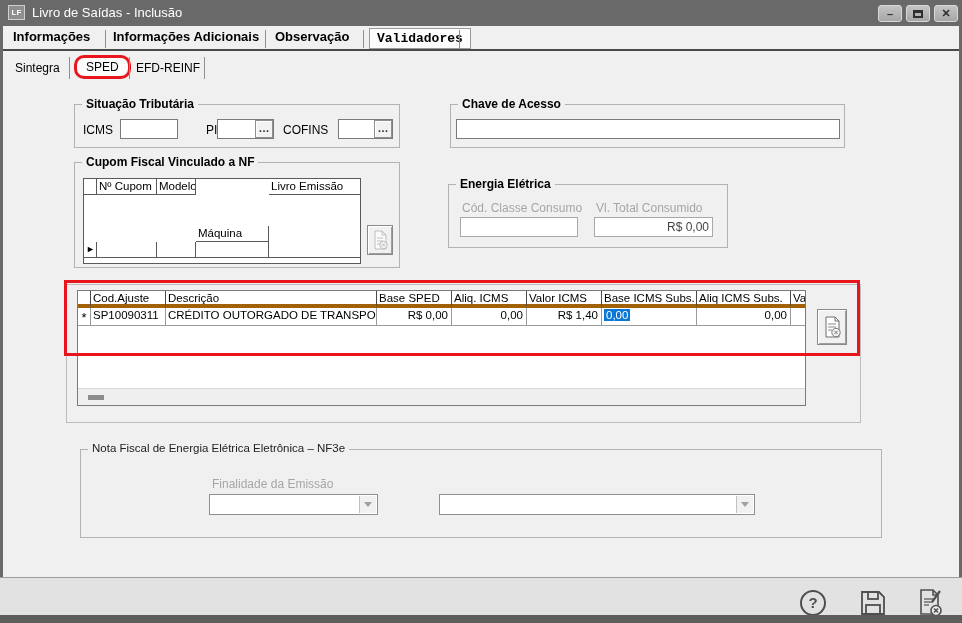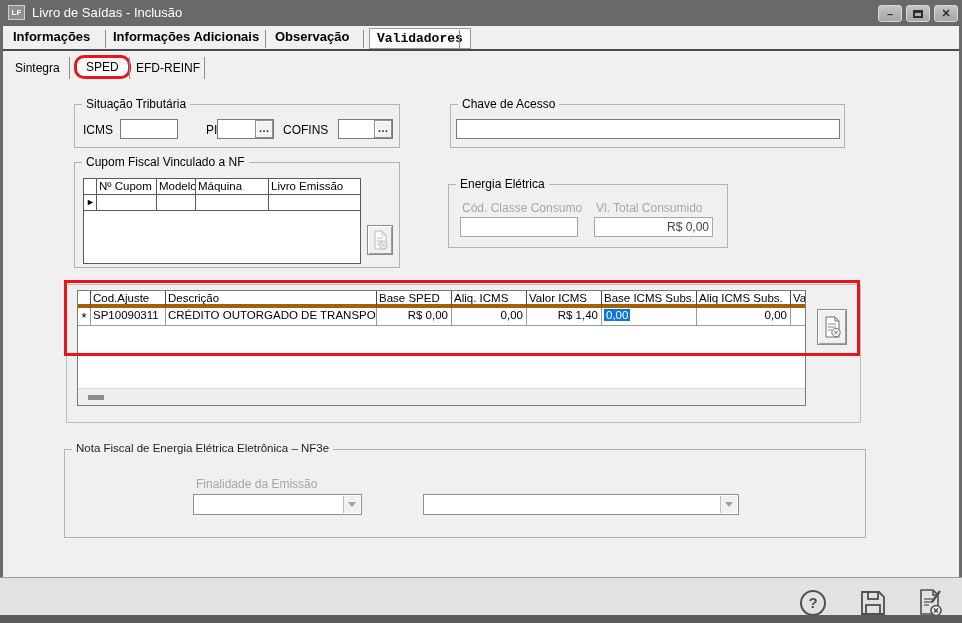--- a/index.html
+++ b/index.html
@@ -25,21 +25,21 @@
   .tabbar { left:3px; top:27px; width:956px; height:24px; border-bottom:2px solid #4a4a4a; }
   .tab { position:absolute; top:2px; font-size:13px; font-weight:bold; color:#000; white-space:nowrap; }
   .tab.active { background:#fcfcfc; border:1px solid #9a9a9a; padding:2px 7px; top:1px; }
   .vsep { position:absolute; width:1px; background:#8f8f8f; }
   .subtabbar { left:3px; top:53px; width:956px; height:30px; }
   .subtab { position:absolute; font-size:12px; color:#000; white-space:nowrap; }
   .subtab.red-boxed { background:#fcfcfc; border:3px solid var(--red,#e8151c); padding:2px 9px; }
 
   
   .groupbox { position:absolute; border:1px solid #b2b2b2; }
-  .gb-title { position:absolute; top:-8px; left:7px; background:#f0f0f0; padding:0 4px; font-size:12px; font-weight:normal; color:#000; white-space:nowrap; }
+  .gb-title { position:absolute; top:-8px; left:7px; background:#f0f0f0; padding:0 4px; font-size:12px; font-weight:bold; color:#000; white-space:nowrap; }
   .gb-title.plain { font-weight:normal; font-size:11.5px; color:#222; }
   .lbl { position:absolute; font-size:12px; color:#000; white-space:nowrap; }
   .lbl.dis { color:#a6a6a6; }
   .field { position:absolute; height:20px; border:1px solid #7a7a7a; background:#fff; font-family:"Liberation Sans",sans-serif;
     font-size:12px; padding:0 3px; color:#222; outline:none; }
   .field.dis { border-color:#a8a8a8; color:#444; }
   .field.ralign { text-align:right; }
   .lookup-btn { position:absolute; width:18px; height:18px; border:1px solid #8f8f8f; background:#f2f2f2;
     box-shadow: inset 1px 1px 0 #fff; font-size:11px; font-weight:bold; color:#333; text-align:center; line-height:15px; }
 
@@ -154,21 +154,21 @@
     <input class="field" style="left: 5px; top: 14px; width: 384px;" value="">
   </div>
 
   <div class="groupbox" style="left:74px; top:162px; width:326px; height:106px;">
     <span class="gb-title">Cupom Fiscal Vinculado a NF</span>
     <div class="mini-grid" style="left:8px; top:15px; width:278px; height:86px;">
       <div class="mg-row mg-head">
         <div class="mg-cell" style="width:13px;flex:none;"></div>
         <div class="mg-cell" style="width:60px;flex:none;">Nº Cupom</div>
         <div class="mg-cell" style="width:39px;flex:none;">Modelo</div>
-        <div class="mg-cell" style="width:73px;flex:none;">Máquina</div>
+        <div class="mg-cell" style="width:73px;flex:none;margin-top:47px;">Máquina</div>
         <div class="mg-cell">Livro Emissão</div>
       </div>
       <div class="mg-row mg-datarow">
         <div class="mg-cell marker" style="width:13px;flex:none;">►</div>
         <div class="mg-cell" style="width:60px;flex:none;"></div>
         <div class="mg-cell" style="width:39px;flex:none;"></div>
         <div class="mg-cell" style="width:73px;flex:none;"></div>
         <div class="mg-cell"></div>
       </div>
       <div class="g-filler"></div>
@@ -228,21 +228,21 @@
       <path d="M3 1 h9 l4 4 v16 h-13 z" fill="#fff" stroke="#6f6f6f"></path>
       <path d="M12 1 v4 h4" fill="none" stroke="#6f6f6f"></path>
       <path d="M5 8 h8 M5 11 h8 M5 14 h4" stroke="#8a8a8a"></path>
       <circle cx="13" cy="16.5" r="4.2" fill="#f2f2f2" stroke="#777"></circle>
       <path d="M11.3 14.8 l3.4 3.4 M14.7 14.8 l-3.4 3.4" stroke="#777"></path>
     </svg>
   </div>
 
   <div class="red-box" style="left:64px; top:280px; width:796px; height:76px;"></div>
 
-  <div class="groupbox" style="left:64px; top:449px; width:802px; height:89px;">
+  <div class="groupbox" style="left:80px; top:449px; width:802px; height:89px;">
     <span class="gb-title plain">Nota Fiscal de Energia Elétrica Eletrônica – NF3e</span>
     <span class="lbl dis" style="left:131px; top:27px;">Finalidade da Emissão</span>
     <div class="dropdown" style="left:128px; top:44px; width:169px;">
       <span style="position:absolute;left:4px;top:3px;font-size:12px;color:#444;"></span>
       <div class="dd-btn">
           <div class="dd-arrow"></div>
         </div>
     </div>
     <div class="dropdown" style="left:358px; top:44px; width:316px;">
       <span style="position:absolute;left:4px;top:3px;font-size:12px;color:#444;"></span>

